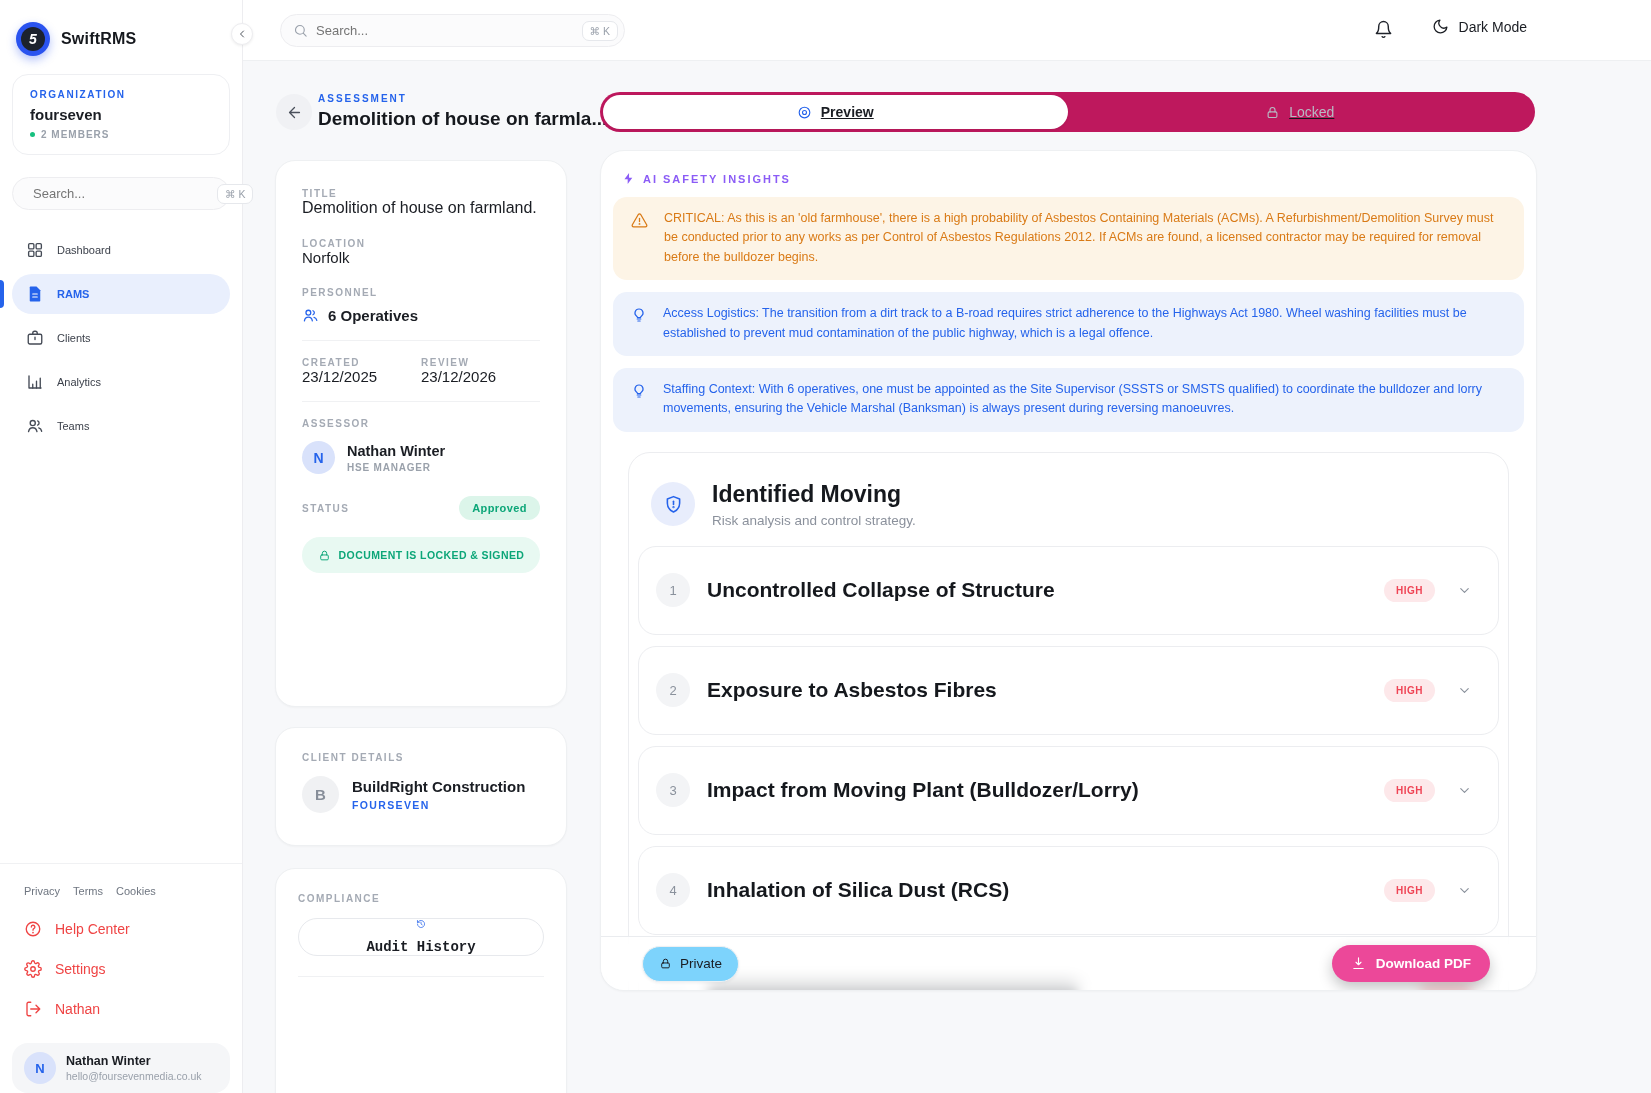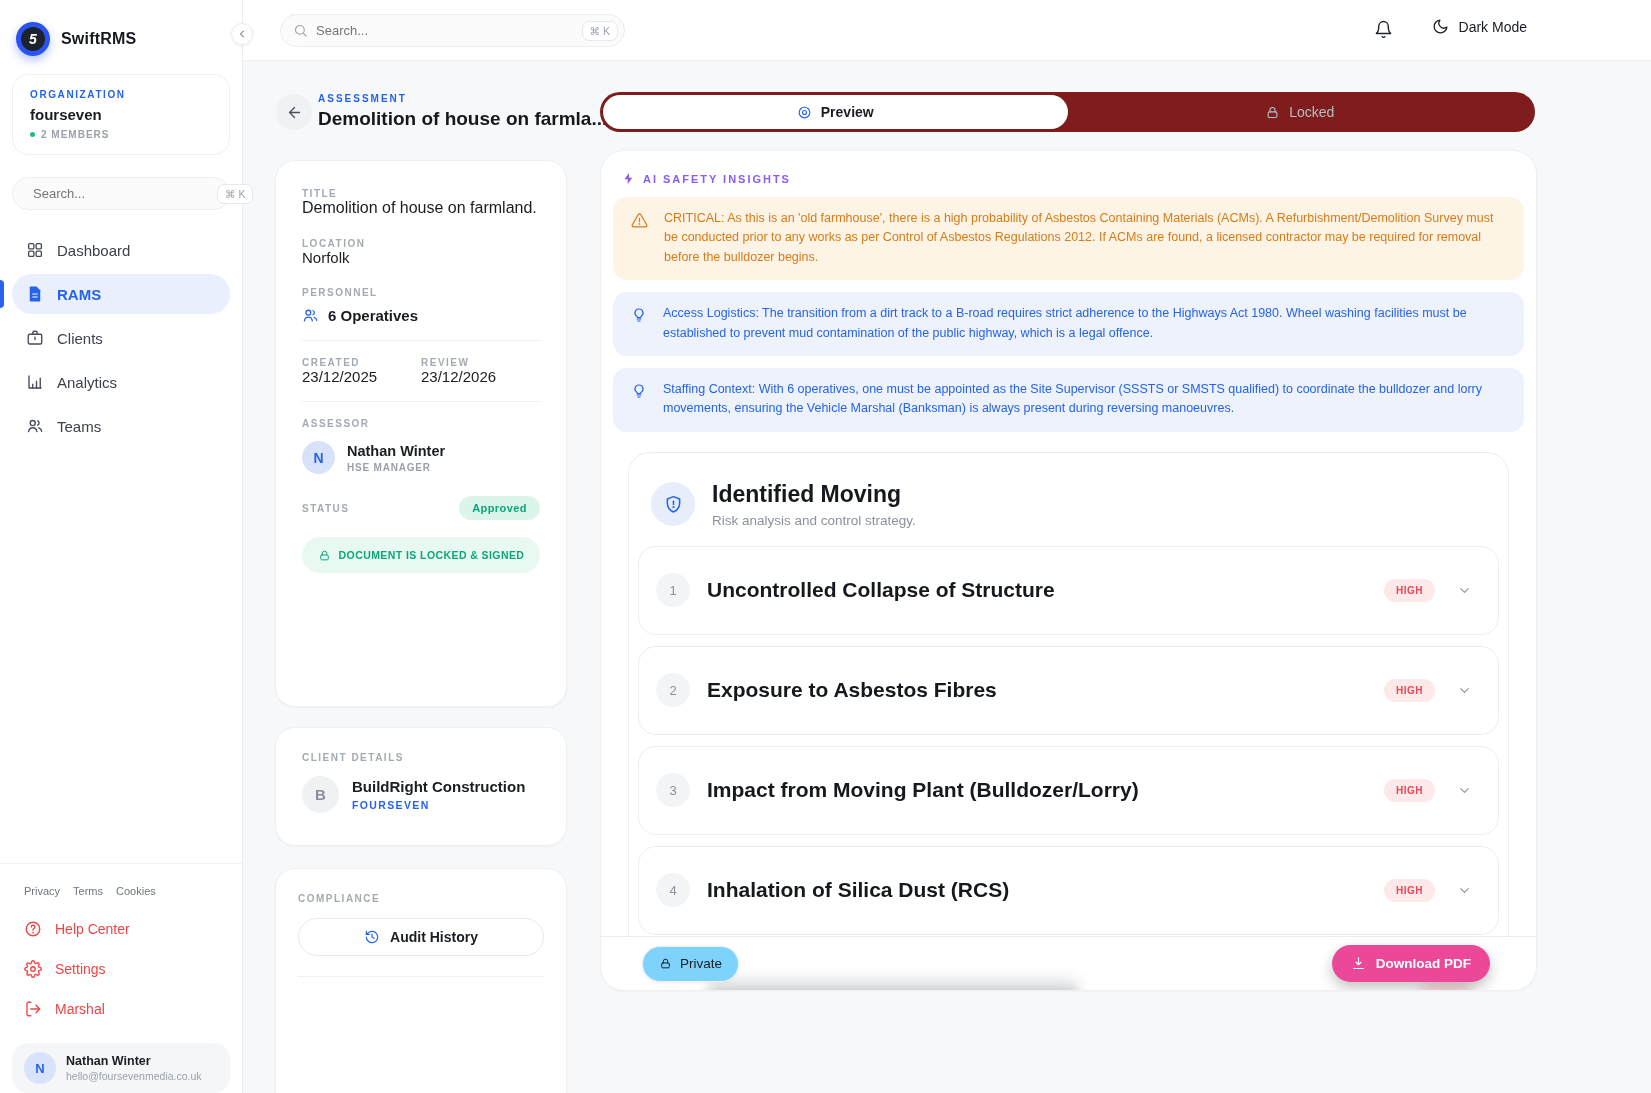--- a/index.html
+++ b/index.html
@@ -17,21 +17,21 @@
   .collapse-btn { position:absolute; right:-11px; top:23px; width:22px; height:22px; background:#fff; border:1px solid #ededf0; border-radius:50%; display:flex; align-items:center; justify-content:center; color:#3a3f49; box-shadow:0 1px 3px rgba(0,0,0,.07); }
   .org-card { margin:0 12px; border:1px solid #eeeff2; border-radius:16px; padding:14px 17px; }
   .tiny-label { font-size:10px; font-weight:700; letter-spacing:.16em; color:#2563eb; }
   .org-name { font-size:15px; font-weight:600; margin-top:6px; color:#1a1d23; }
   .org-members { display:flex; align-items:center; gap:6px; margin-top:6px; font-size:10px; font-weight:600; letter-spacing:.1em; color:#9aa1ab; }
   .dot-green { width:5px; height:5px; border-radius:50%; background:#17c07f; }
   .side-search { margin:22px 12px 18px 12px; height:33px; border:1px solid #ededf0; background:#fbfbfc; border-radius:999px; display:flex; align-items:center; gap:8px; padding:0 6px 0 12px; color:#9aa1ab; }
   .side-search input, .top-search input { border:0; outline:0; background:transparent; font-size:13px; color:#3a3f49; flex:1; font-family:inherit; }
   .kbd-chip { font-size:10.5px; color:#9aa1ab; border:1px solid #e6e8ec; background:#fff; border-radius:7px; padding:3px 7px; white-space:nowrap; }
   .nav { padding:2px 12px; display:flex; flex-direction:column; gap:4px; }
-  .nav-item { position:relative; display:flex; align-items:center; gap:13px; height:40px; border-radius:999px; padding:0 14px; font-size:15px; color:#3c414b; }
+  .nav-item { position:relative; display:flex; align-items:center; gap:13px; height:40px; border-radius:999px; padding:0 14px; font-size:11px; color:#3c414b; }
   .nav-item .nicon { color:#454b56; }
   .nav-item.active { background:#e9effd; color:#2563eb; font-weight:600; }
   .active-bar { position:absolute; left:-12px; top:6px; width:4px; height:28px; background:#2563eb; border-radius:0 4px 4px 0; }
   .side-footer { position:absolute; left:0; right:0; bottom:0; }
   .side-divider { border-top:1px solid #f0f1f3; margin:0; }
   .legal-links { display:flex; gap:13px; padding:21px 24px 4px 24px; font-size:11px; color:#6f7681; }
   .util-nav { padding:8px 12px; display:flex; flex-direction:column; }
   .util-item { display:flex; align-items:center; gap:13px; height:40px; padding:0 12px; font-size:14px; color:#ef4444; border-radius:10px; }
   .user-card { margin:6px 12px 0 12px; background:#f5f6f8; border-radius:16px; padding:9px 12px; display:flex; align-items:center; gap:10px; }
   .avatar { border-radius:50%; display:flex; align-items:center; justify-content:center; font-weight:700; }
@@ -46,21 +46,21 @@
   .top-search { position:absolute; left:37px; top:14px; width:345px; height:33px; border:1px solid #ededf0; background:#fbfbfc; border-radius:999px; display:flex; align-items:center; gap:8px; padding:0 6px 0 12px; color:#9aa1ab; }
   .bell-btn { position:absolute; right:258px; top:20px; color:#1f232b; }
   .darkmode-btn { position:absolute; right:124px; top:18px; display:flex; align-items:center; gap:10px; font-size:14px; color:#1a1d23; }
 
   .content { position:absolute; top:61px; left:0; right:0; bottom:0; background:#f7f8fa; }
 
   
   .back-btn { position:absolute; left:33px; top:33px; width:36px; height:36px; border-radius:50%; background:#f0f1f4; display:flex; align-items:center; justify-content:center; color:#4a505b; }
   .eyebrow { position:absolute; left:75px; top:32px; font-size:10px; font-weight:700; letter-spacing:.2em; color:#2563eb; }
   .doc-title { position:absolute; left:75px; top:47px; font-size:19px; font-weight:700; color:#15181d; }
-  .seg-ctrl { position:absolute; left:357px; top:31px; width:935px; height:40px; background:#7f1d1d; border-radius:999px; padding:3px; display:flex; }
+  .seg-ctrl { position:absolute; left:357px; top:31px; width:935px; height:40px; background:#be185d; border-radius:999px; padding:3px; display:flex;text-decoration:underline; }
   .seg { flex:1; display:flex; align-items:center; justify-content:center; gap:9px; font-size:14px; border-radius:999px; color:#b7bbc4; }
   .seg.active { background:#fff; color:#1a1d23; font-weight:600; box-shadow:0 1px 3px rgba(20,24,32,.09); }
   .seg.active .seg-ic { color:#2563eb; }
 
   
   .card { position:absolute; background:#fff; border:1px solid #eef0f2; border-radius:20px; box-shadow:0 1px 2px rgba(20,24,32,.03); }
   .detail-card { left:32px; top:99px; width:292px; height:547px; padding:27px 26px; }
   .flabel { font-size:10px; font-weight:700; letter-spacing:.15em; color:#a4aab4; }
   .fvalue { font-size:15px; color:#1a1d23; }
   .fvalue.big { font-size:16px; } .mt8{margin-top:0;}
@@ -214,21 +214,21 @@
             <circle cx="12" cy="12" r="3"></circle>
             <path d="M19.4 15a1.65 1.65 0 0 0 .33 1.82l.06.06a2 2 0 1 1-2.83 2.83l-.06-.06a1.65 1.65 0 0 0-1.82-.33 1.65 1.65 0 0 0-1 1.51V21a2 2 0 1 1-4 0v-.09a1.65 1.65 0 0 0-1-1.51 1.65 1.65 0 0 0-1.82.33l-.06.06a2 2 0 1 1-2.83-2.83l.06-.06a1.65 1.65 0 0 0 .33-1.82 1.65 1.65 0 0 0-1.51-1H3a2 2 0 1 1 0-4h.09a1.65 1.65 0 0 0 1.51-1 1.65 1.65 0 0 0-.33-1.82l-.06-.06a2 2 0 1 1 2.83-2.83l.06.06a1.65 1.65 0 0 0 1.82.33h.01a1.65 1.65 0 0 0 1-1.51V3a2 2 0 1 1 4 0v.09a1.65 1.65 0 0 0 1 1.51h.01a1.65 1.65 0 0 0 1.82-.33l.06-.06a2 2 0 1 1 2.83 2.83l-.06.06a1.65 1.65 0 0 0-.33 1.82v.01a1.65 1.65 0 0 0 1.51 1H21a2 2 0 1 1 0 4h-.09a1.65 1.65 0 0 0-1.51 1z"></path>
           </svg>
         <span>Settings</span>
       </div>
       <div class="util-item">
         <svg class="ic" width="18" height="18" viewBox="0 0 24 24">
             <path d="M9 21H6a2 2 0 0 1-2-2V5a2 2 0 0 1 2-2h3"></path>
             <path d="M16 17l5-5-5-5M21 12H9"></path>
           </svg>
-        <span>Marshal</span>
+        <span>Nathan</span>
       </div>
     </div>
     <div class="user-card">
       <div class="avatar blue" style="width:32px;height:32px;font-size:13px;">N</div>
       <div>
         <div class="user-name">Nathan Winter</div>
         <div class="user-email">hello@foursevenmedia.co.uk</div>
       </div>
     </div>
   </div>
@@ -344,21 +344,21 @@
         <div class="avatar gray" style="width:37px;height:37px;font-size:15px;">B</div>
         <div>
           <div class="client-name">BuildRight Construction</div>
           <div class="client-org">FOURSEVEN</div>
         </div>
       </div>
     </section>
 
     <section class="card compliance-card">
       <div class="flabel">COMPLIANCE</div>
-      <button class="audit-btn" style="width:100%; font-family:Liberation Sans, sans-serif;">
+      <button class="audit-btn" style="width:100%; font-family:Liberation Mono, monospace;flex-direction:column;">
         <svg class="ic aic" width="16" height="16" viewBox="0 0 24 24">
             <path d="M3.5 12a8.5 8.5 0 1 0 2.6-6.1L3.6 8"></path>
             <path d="M3.5 3.5V8h4.5"></path>
             <path d="M12 7.5V12l3 2"></path>
           </svg>
         <span>Audit History</span>
       </button>
       <div class="comp-div"></div>
     </section>
 

